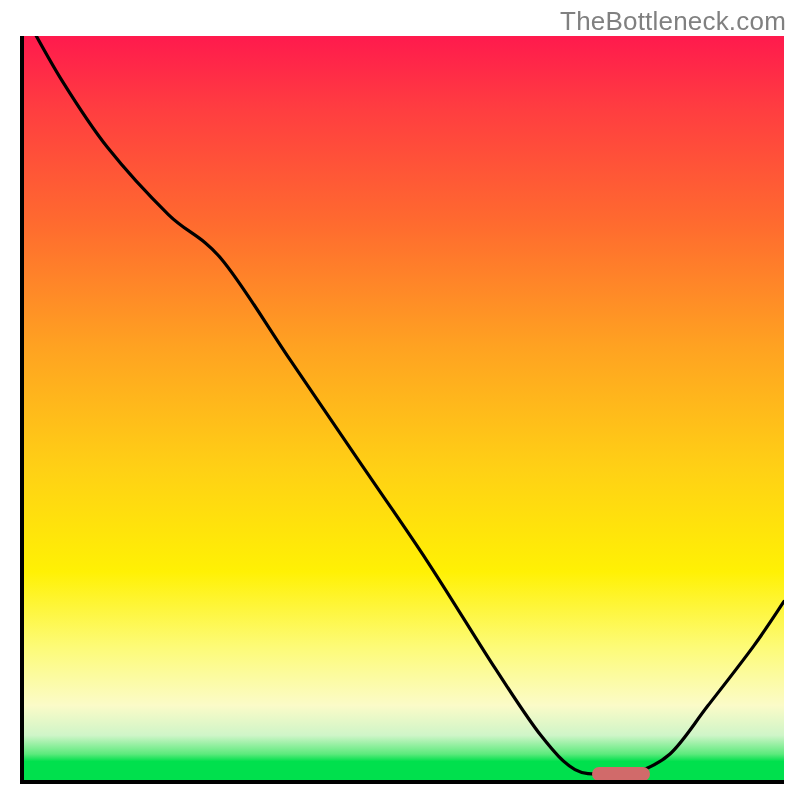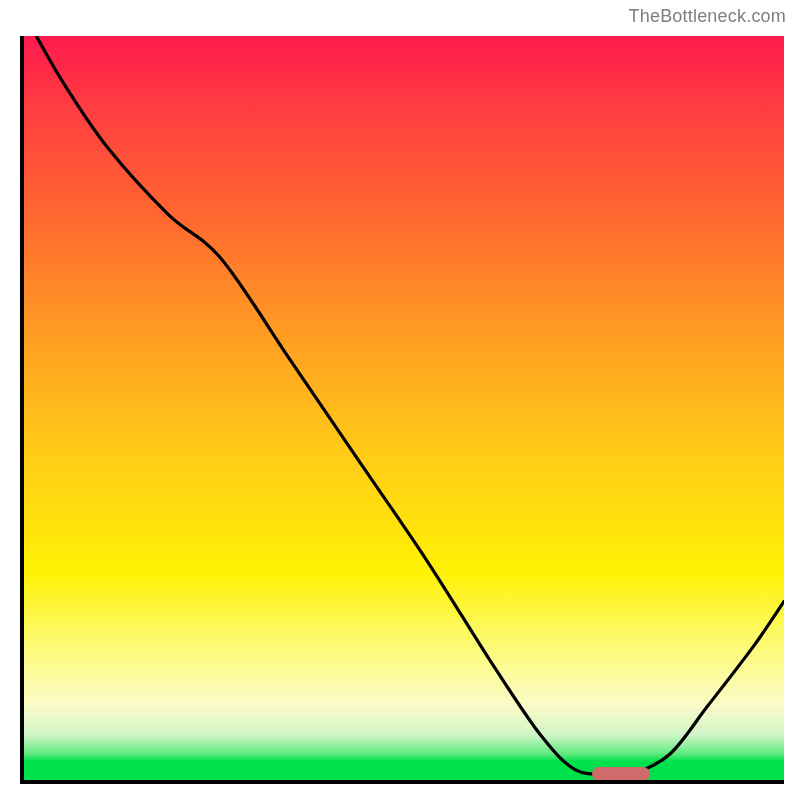--- a/index.html
+++ b/index.html
@@ -14,21 +14,21 @@
   .canvas {
     position: relative;
     width: 800px;
     height: 800px;
   }
   .watermark {
     position: absolute;
     top: 6px;
     right: 14px;
     color: #808080;
-    font-size: 18px;
+    font-size: 26px;
     font-weight: 400;
     letter-spacing: 0.2px;
   }
   .plot-area {
     position: absolute;
     left: 20px;
     top: 36px;
     width: 760px;
     height: 744px;
     border-left: 4px solid #000;

